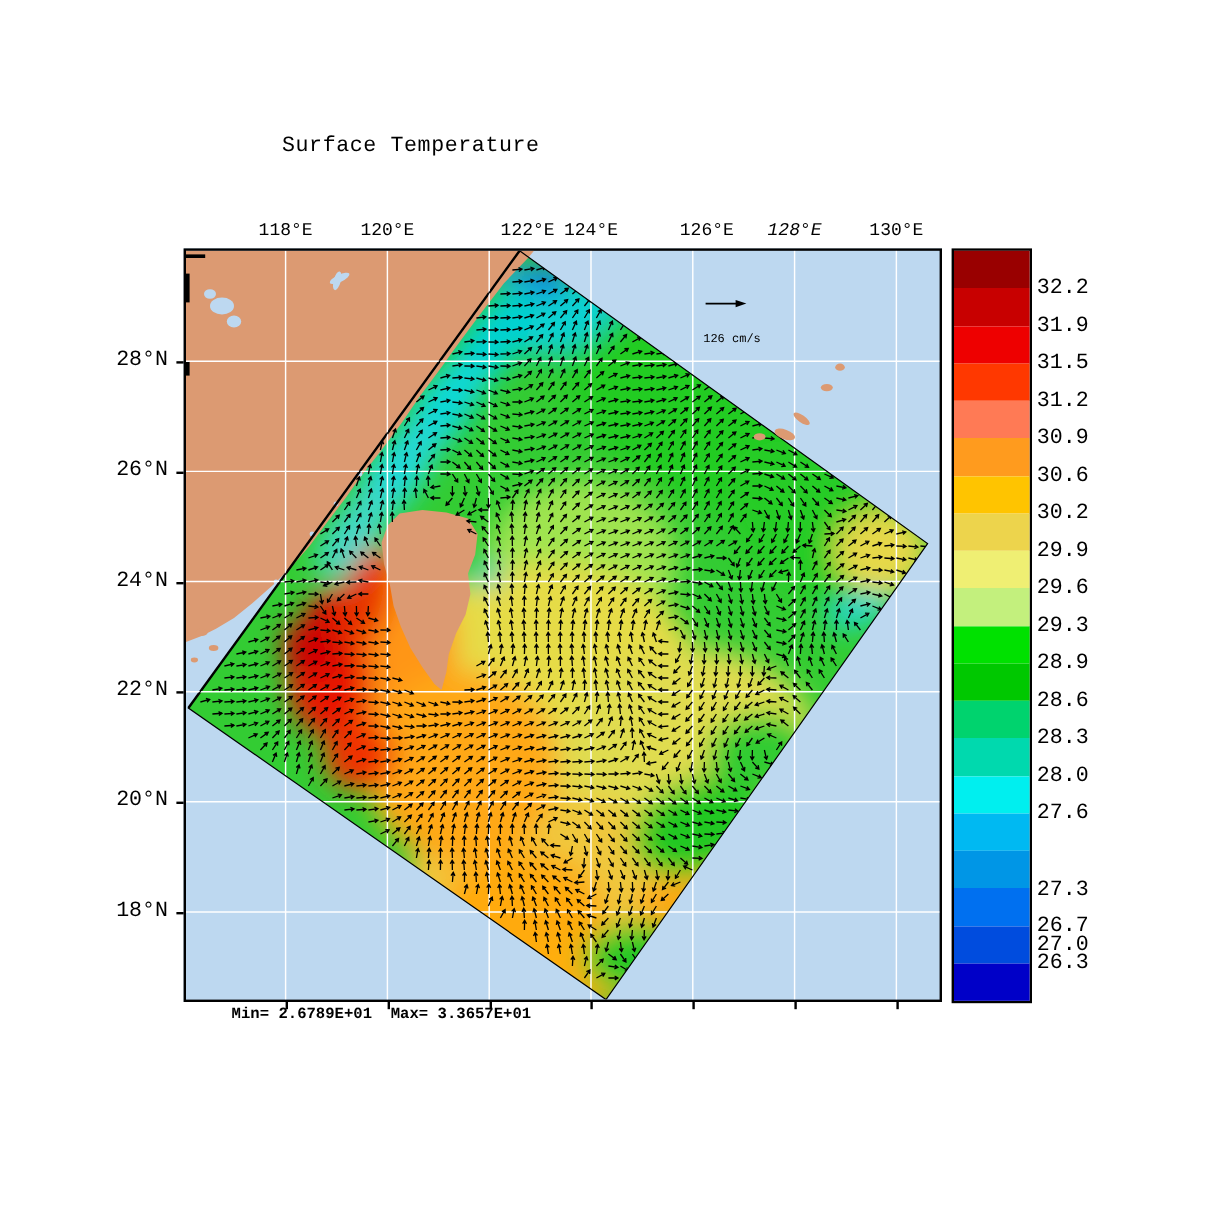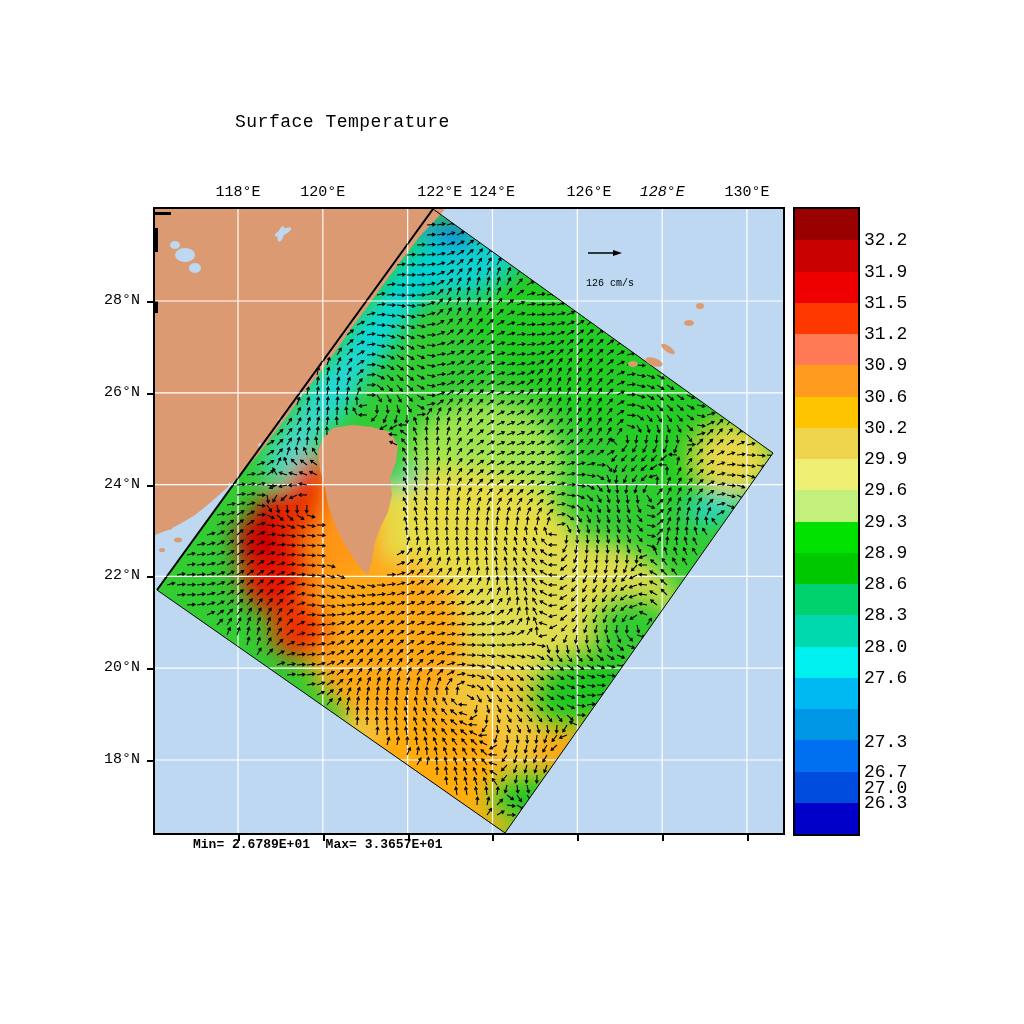--- a/index.html
+++ b/index.html
@@ -2,21 +2,21 @@
 <html><head>
 <meta charset="utf-8">
 <style>
   html,body{margin:0;padding:0;background:#ffffff;}
   .page{position:relative;width:1024px;height:1024px;background:#ffffff;overflow:hidden;
         font-family:"Liberation Mono","DejaVu Sans Mono",monospace;color:#000;}
   .title{position:absolute;left:235px;top:112px;font-size:18px;letter-spacing:0.5px;white-space:pre;}
   .plot{position:absolute;left:153px;top:207px;width:628px;height:624px;border:2px solid #000;background:#BDD8F0;}
   .plot svg{position:absolute;left:0;top:0;}
   .xlab{position:absolute;top:184px;transform:translateX(-50%);font-size:15px;white-space:pre;}
-  .ylab{position:absolute;left:88px;width:52px;text-align:right;transform:translateY(-55%);font-size:15px;white-space:pre;}
+  .ylab{position:absolute;left:88px;width:52px;text-align:right;transform:translateY(-55%);font-size:18px;white-space:pre;}
   .xtick{position:absolute;top:835px;width:2px;height:6px;background:#000;}
   .ytick{position:absolute;left:147px;width:7px;height:2px;background:#000;}
   .colorbar{position:absolute;left:793px;top:207px;width:63px;height:625px;border:2px solid #000;display:flex;flex-direction:column;}
   .band{flex:1 1 auto;}
   .cbl{position:absolute;left:864px;transform:translateY(-50%);font-size:18px;white-space:pre;}
   .stats{position:absolute;left:193px;top:837px;font-size:13px;font-weight:bold;white-space:pre;}
   .caption{position:absolute;left:487px;top:861px;transform:translateX(-50%);font-size:18px;white-space:pre;}
   .scale-label{position:absolute;left:586px;top:276px;font-size:10px;white-space:pre;}
 </style>
 </head>

